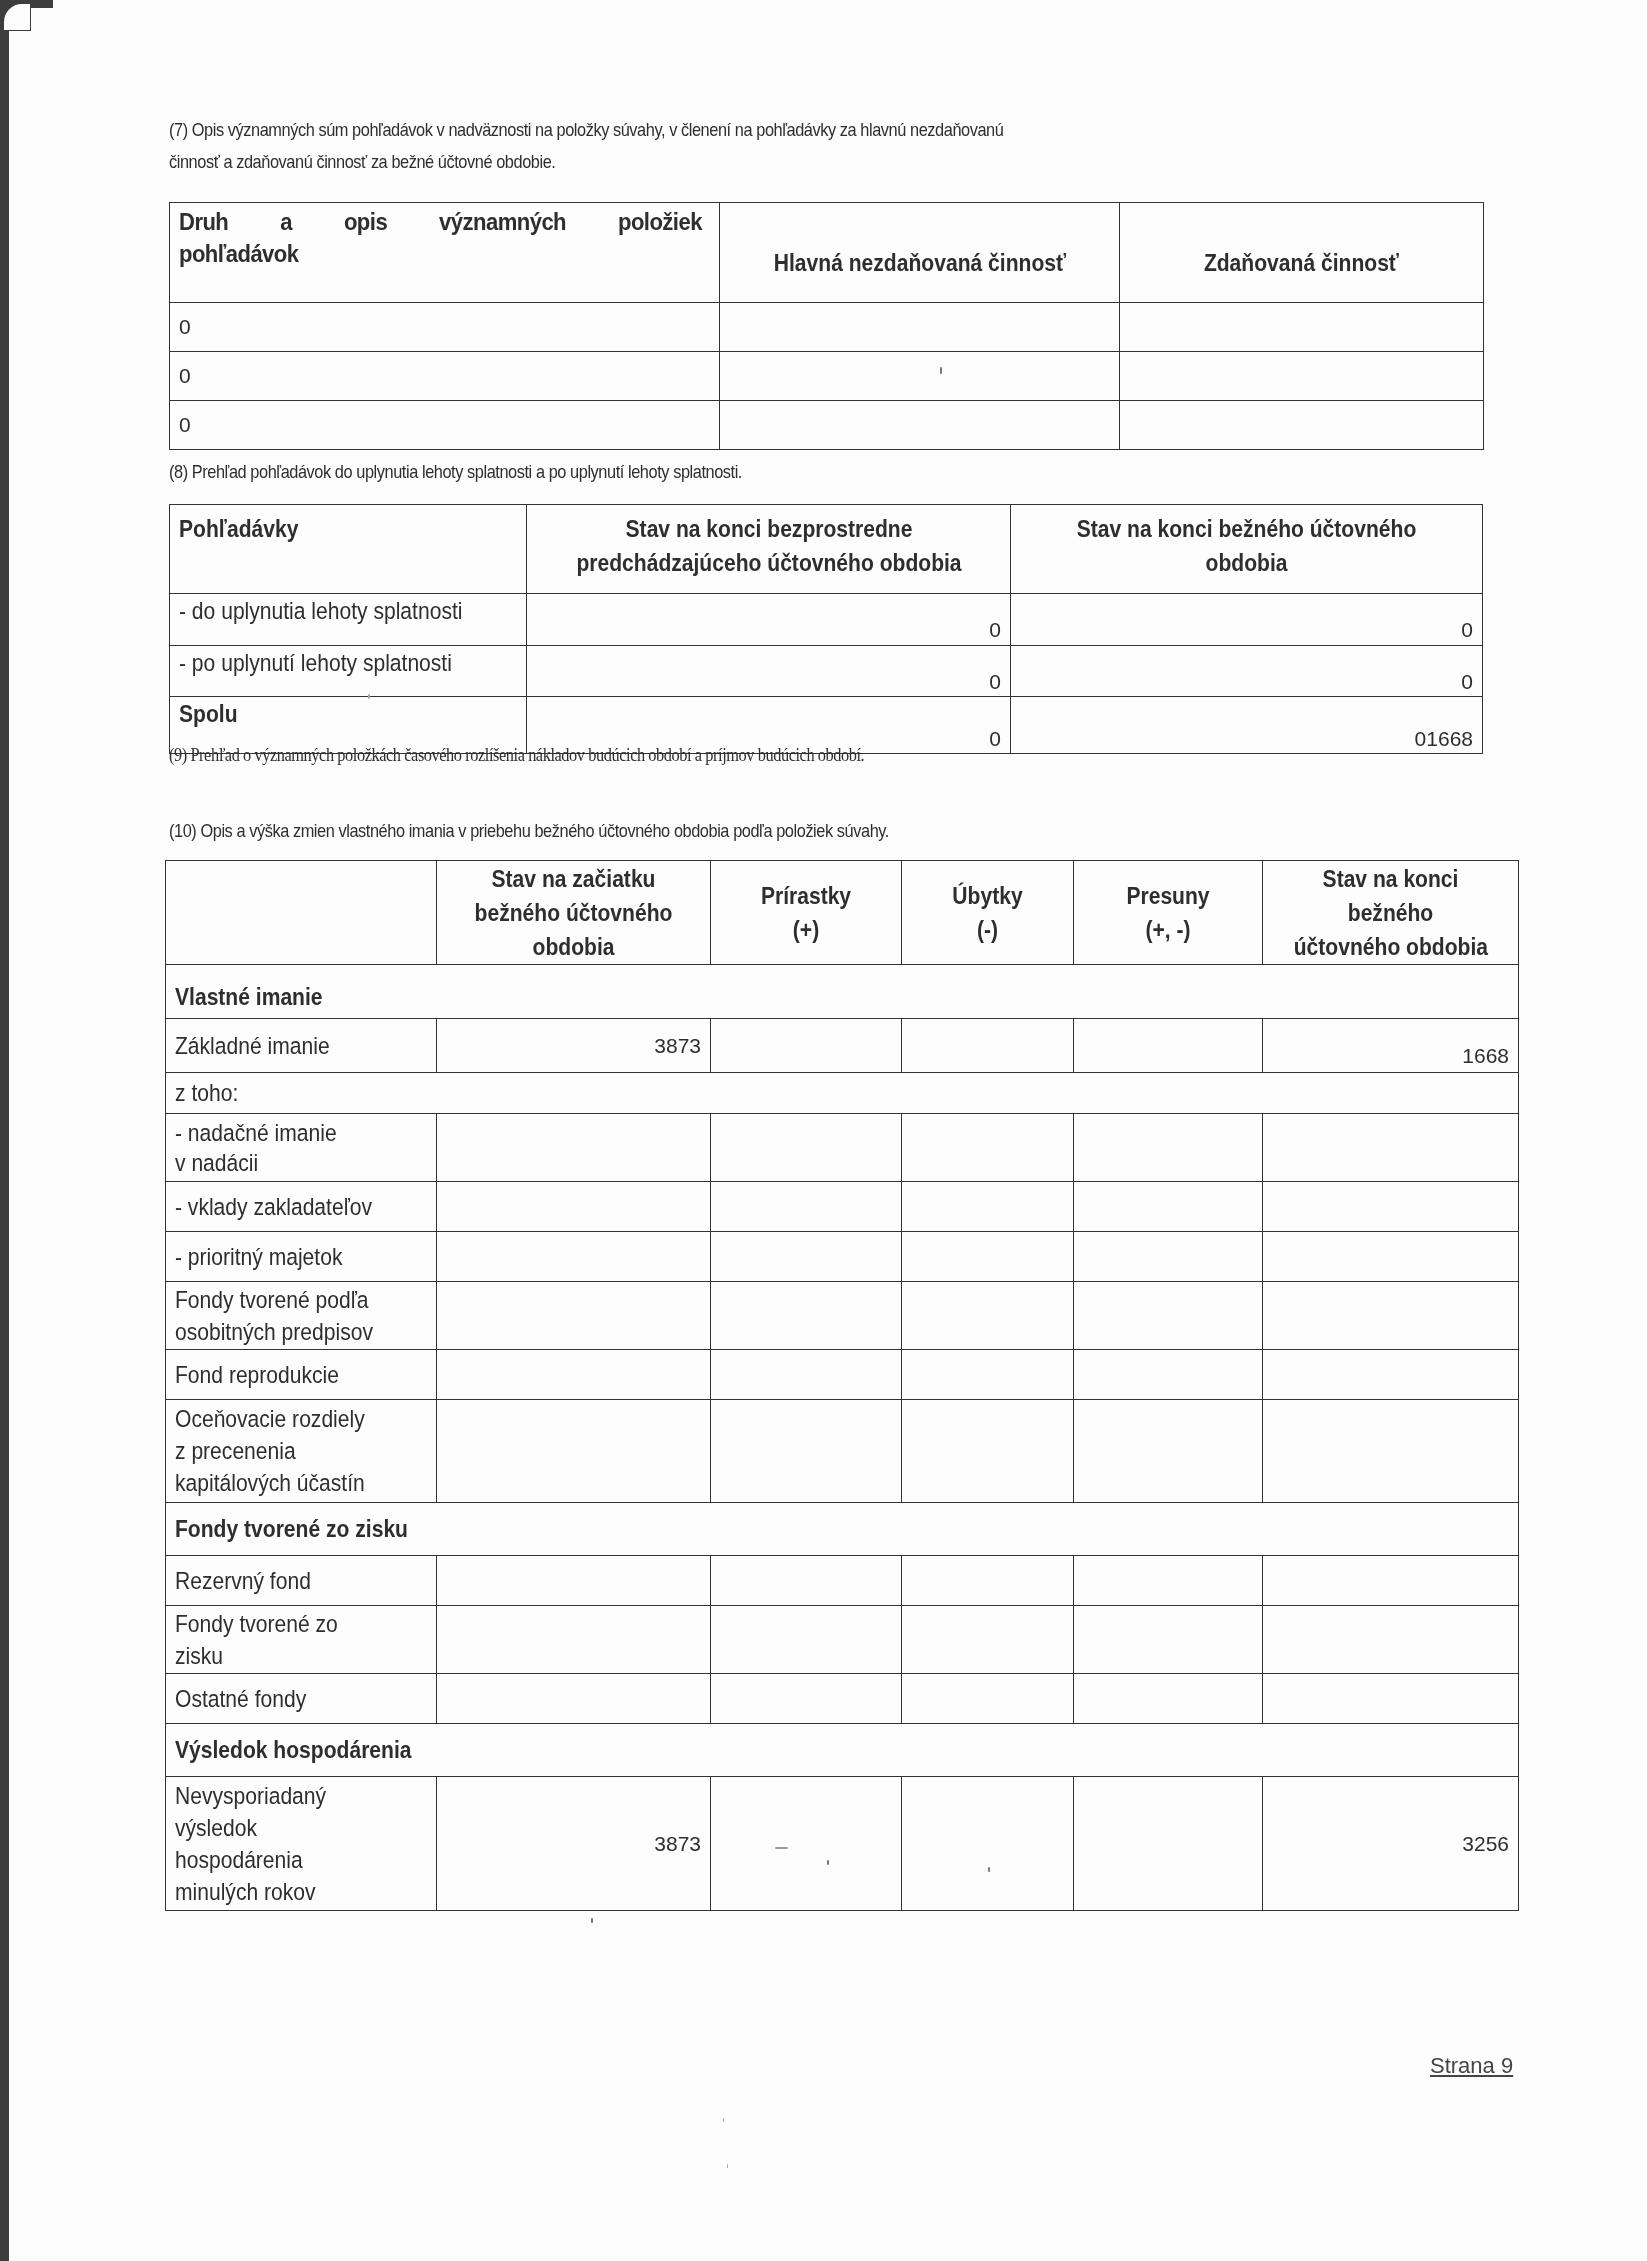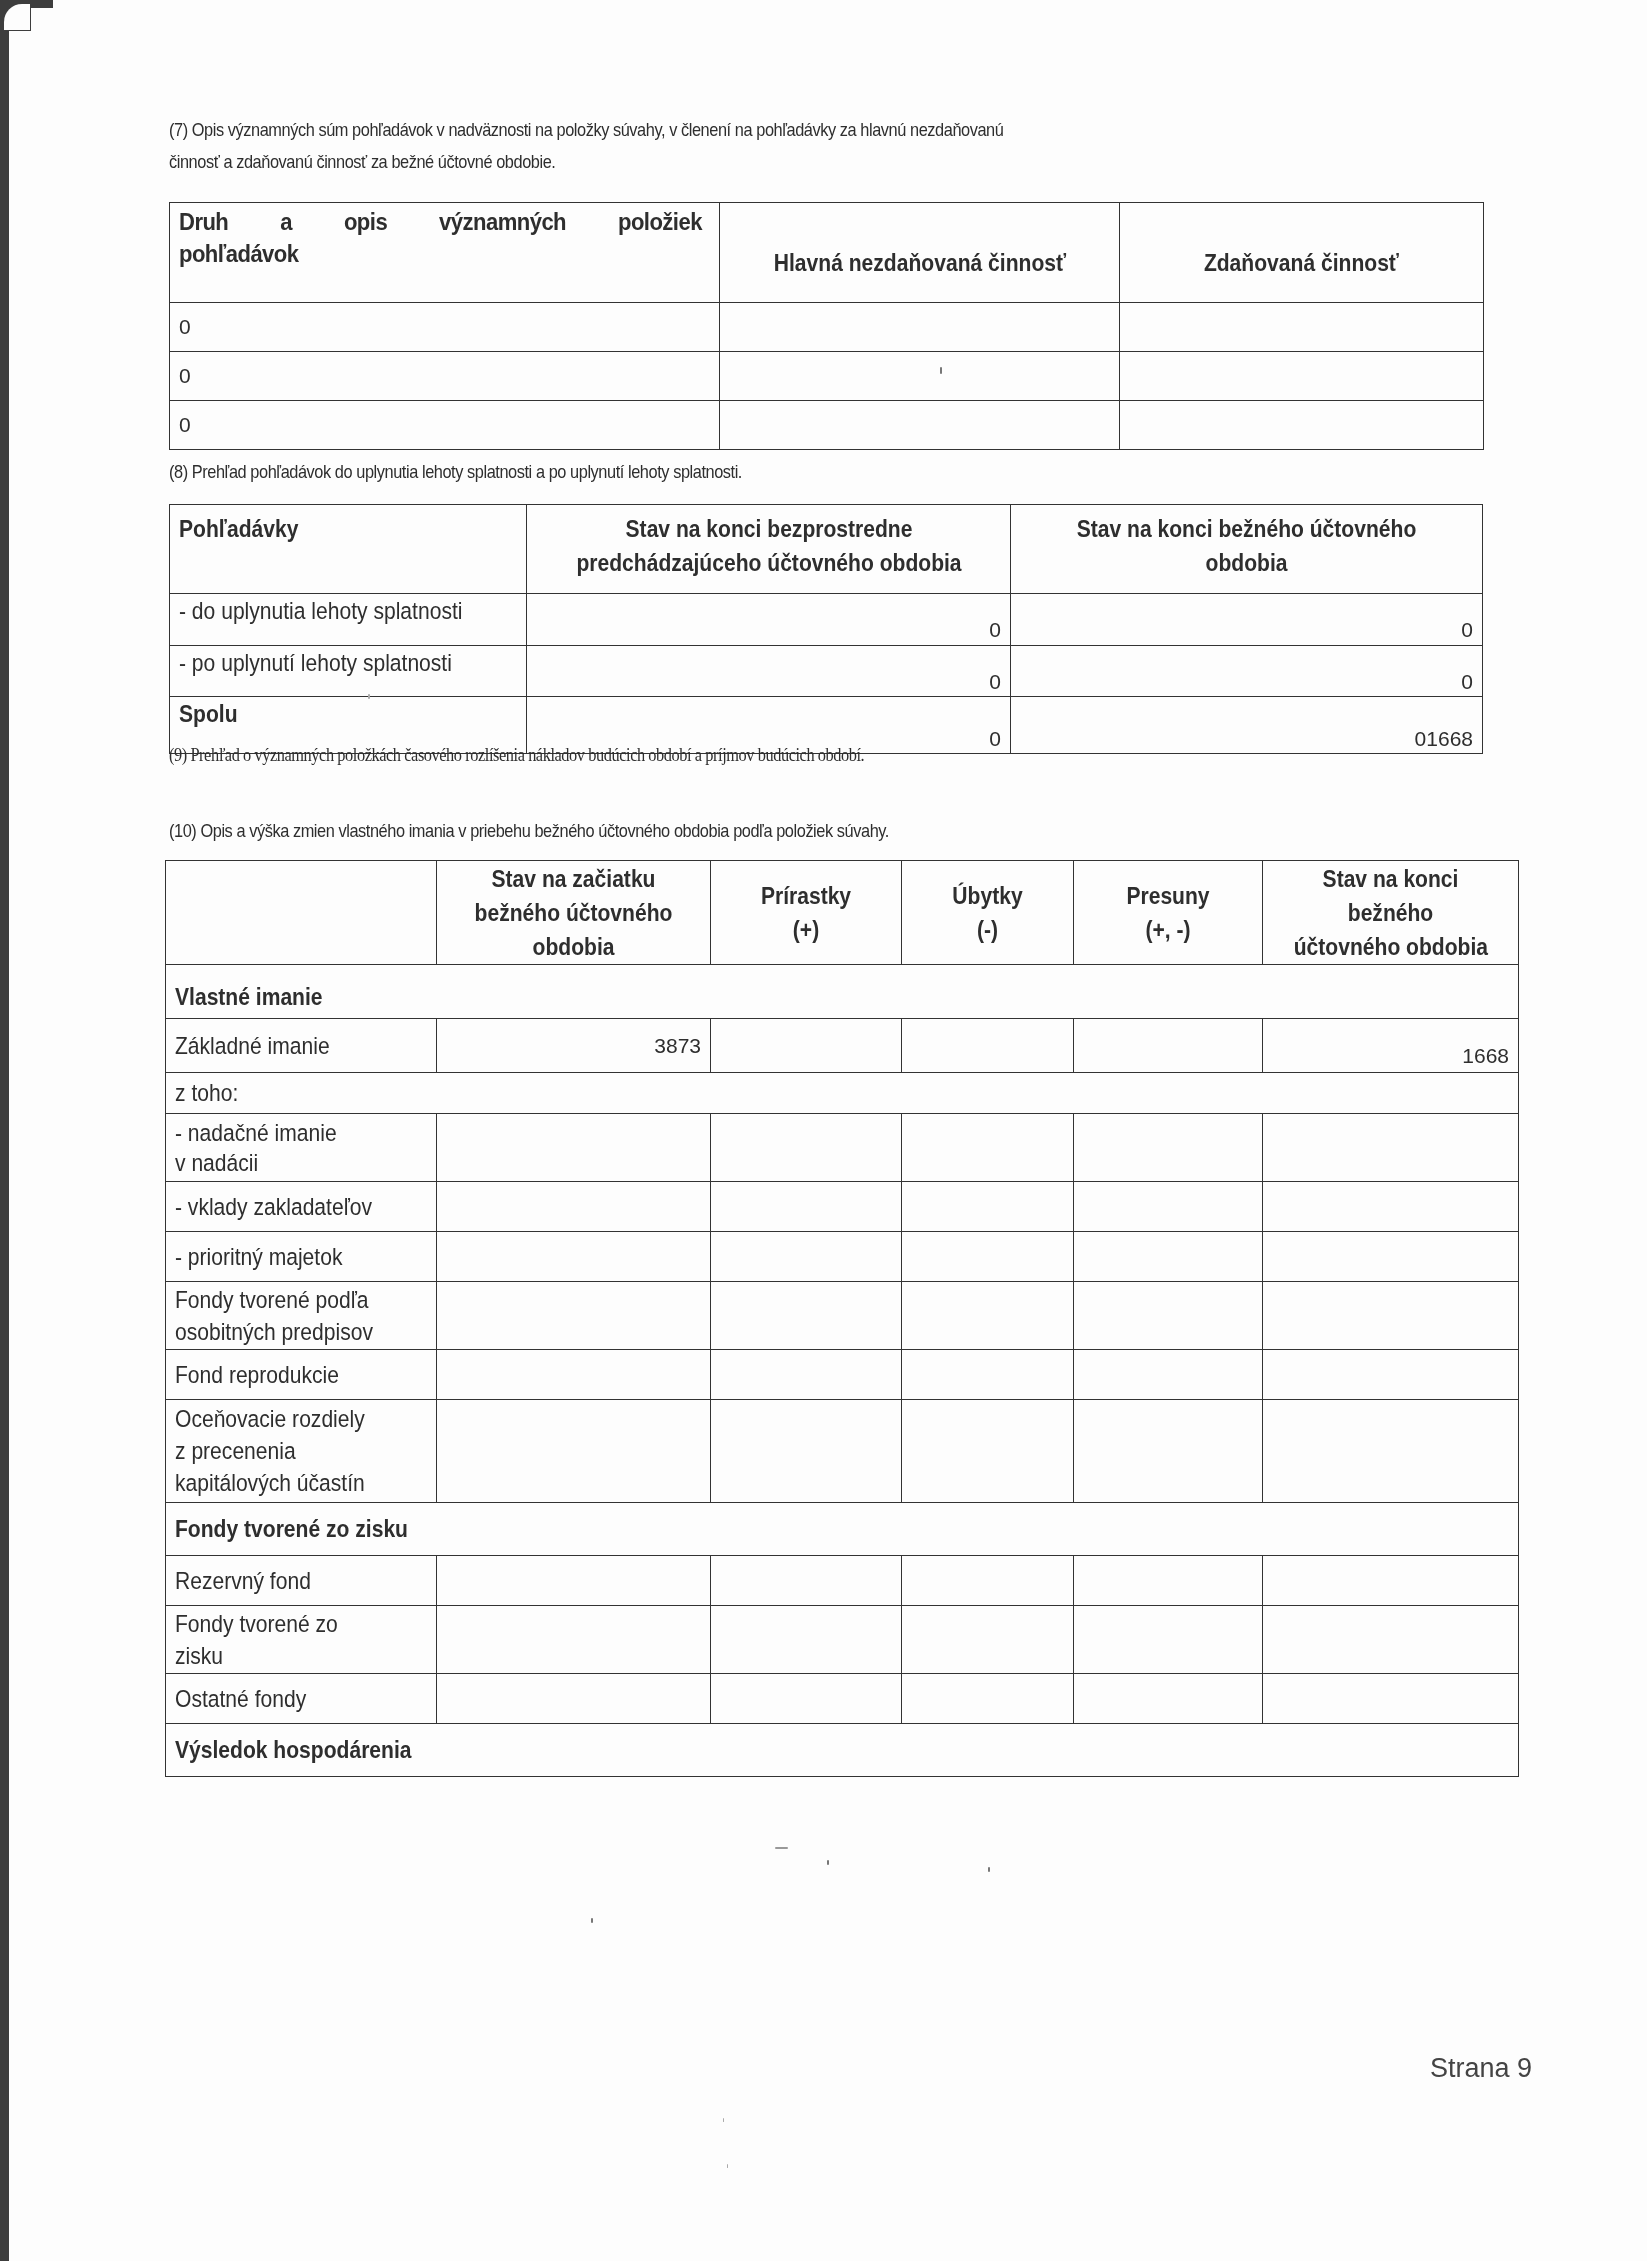--- a/index.html
+++ b/index.html
@@ -66,21 +66,21 @@
   #t10 { left: 165px; top: 860px; width: 1354px; }
   #t10 .h td { height: 102px; padding-top: 1.3px; }
   #t10 td { vertical-align: middle; }
   #t10 .sec td { height: 49px; }
   #t10 .md td { height: 40px; }
   #t10 .tall2 td { height: 67px; }
   #t10 .tall3 td { height: 102px; }
   #t10 .tall4 td { height: 133px; }
 
   .footer {
-    position: absolute; left: 1430px; top: 2053px; font-size: 27px; color: #444;
+    position: absolute; left: 1430px; top: 2053px; font-size: 22px; color: #444; text-decoration: underline;
   }
   .specks span { position: absolute; background: #777; border-radius: 1.3px; }
 </style>
 </head>
 <body>
 
 <div class="scan-edge-left"></div>
 <div class="corner-cover"></div>
 <div class="scan-edge-top"></div>
 <div class="scan-corner"></div>
@@ -314,20 +314,33 @@
       <td></td>
       <td></td>
       <td></td>
       <td></td>
     </tr>
 
     <tr class="sec" style="height:53px;">
       <td colspan="6" class="bold"><span class="cz">Výsledok hospodárenia</span></td>
     </tr>
 
+    <tr class="tall4">
+      <td>
+        <div class="cz" style="display:block; line-height:32px;">Nevysporiadaný</div>
+        <div class="cz" style="display:block; line-height:32px;">výsledok</div>
+        <div class="cz" style="display:block; line-height:32px;">hospodárenia</div>
+        <div class="cz" style="display:block; line-height:32px;">minulých rokov</div>
+      </td>
+      <td class="right num">3873</td>
+      <td></td>
+      <td></td>
+      <td></td>
+      <td class="right num">3256</td>
+    </tr>
   </tbody>
     </table>
 
   <div class="specks">
     <span style="left:940px; top:367px; width:1.9px; height:6.5px;"></span>
     <span style="left:368px; top:694px; width:1.9px; height:5.2px; background:#aaa;"></span>
     <span style="left:775px; top:1847px; width:13px; height:1.9px; background:#999;"></span>
     <span style="left:827px; top:1860px; width:1.9px; height:5.2px;"></span>
     <span style="left:988px; top:1867px; width:1.9px; height:5.2px;"></span>
     <span style="left:591px; top:1918px; width:1.9px; height:5.2px;"></span>

